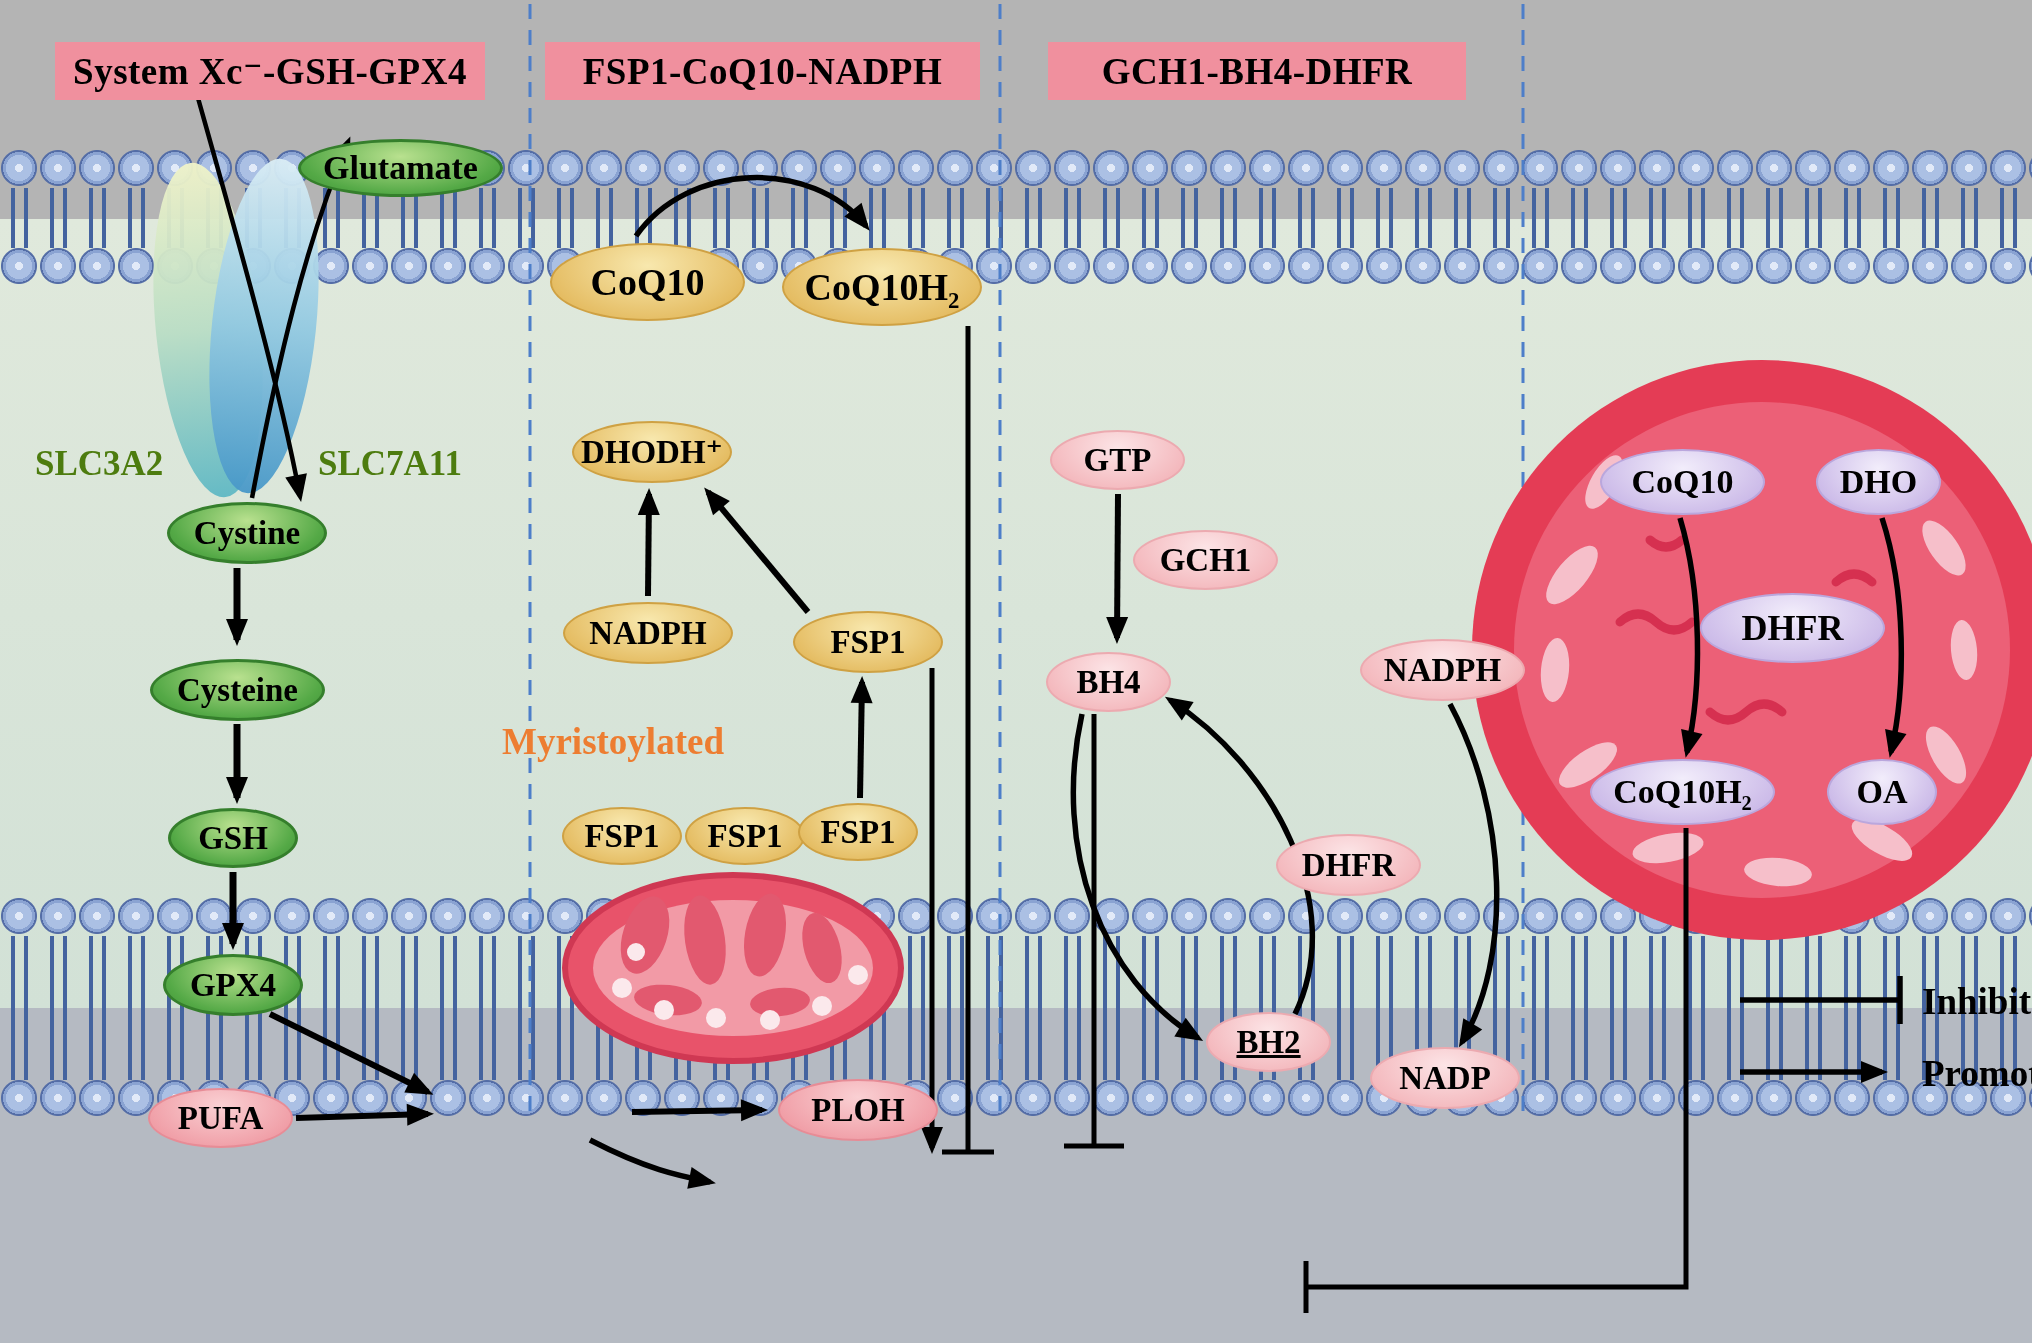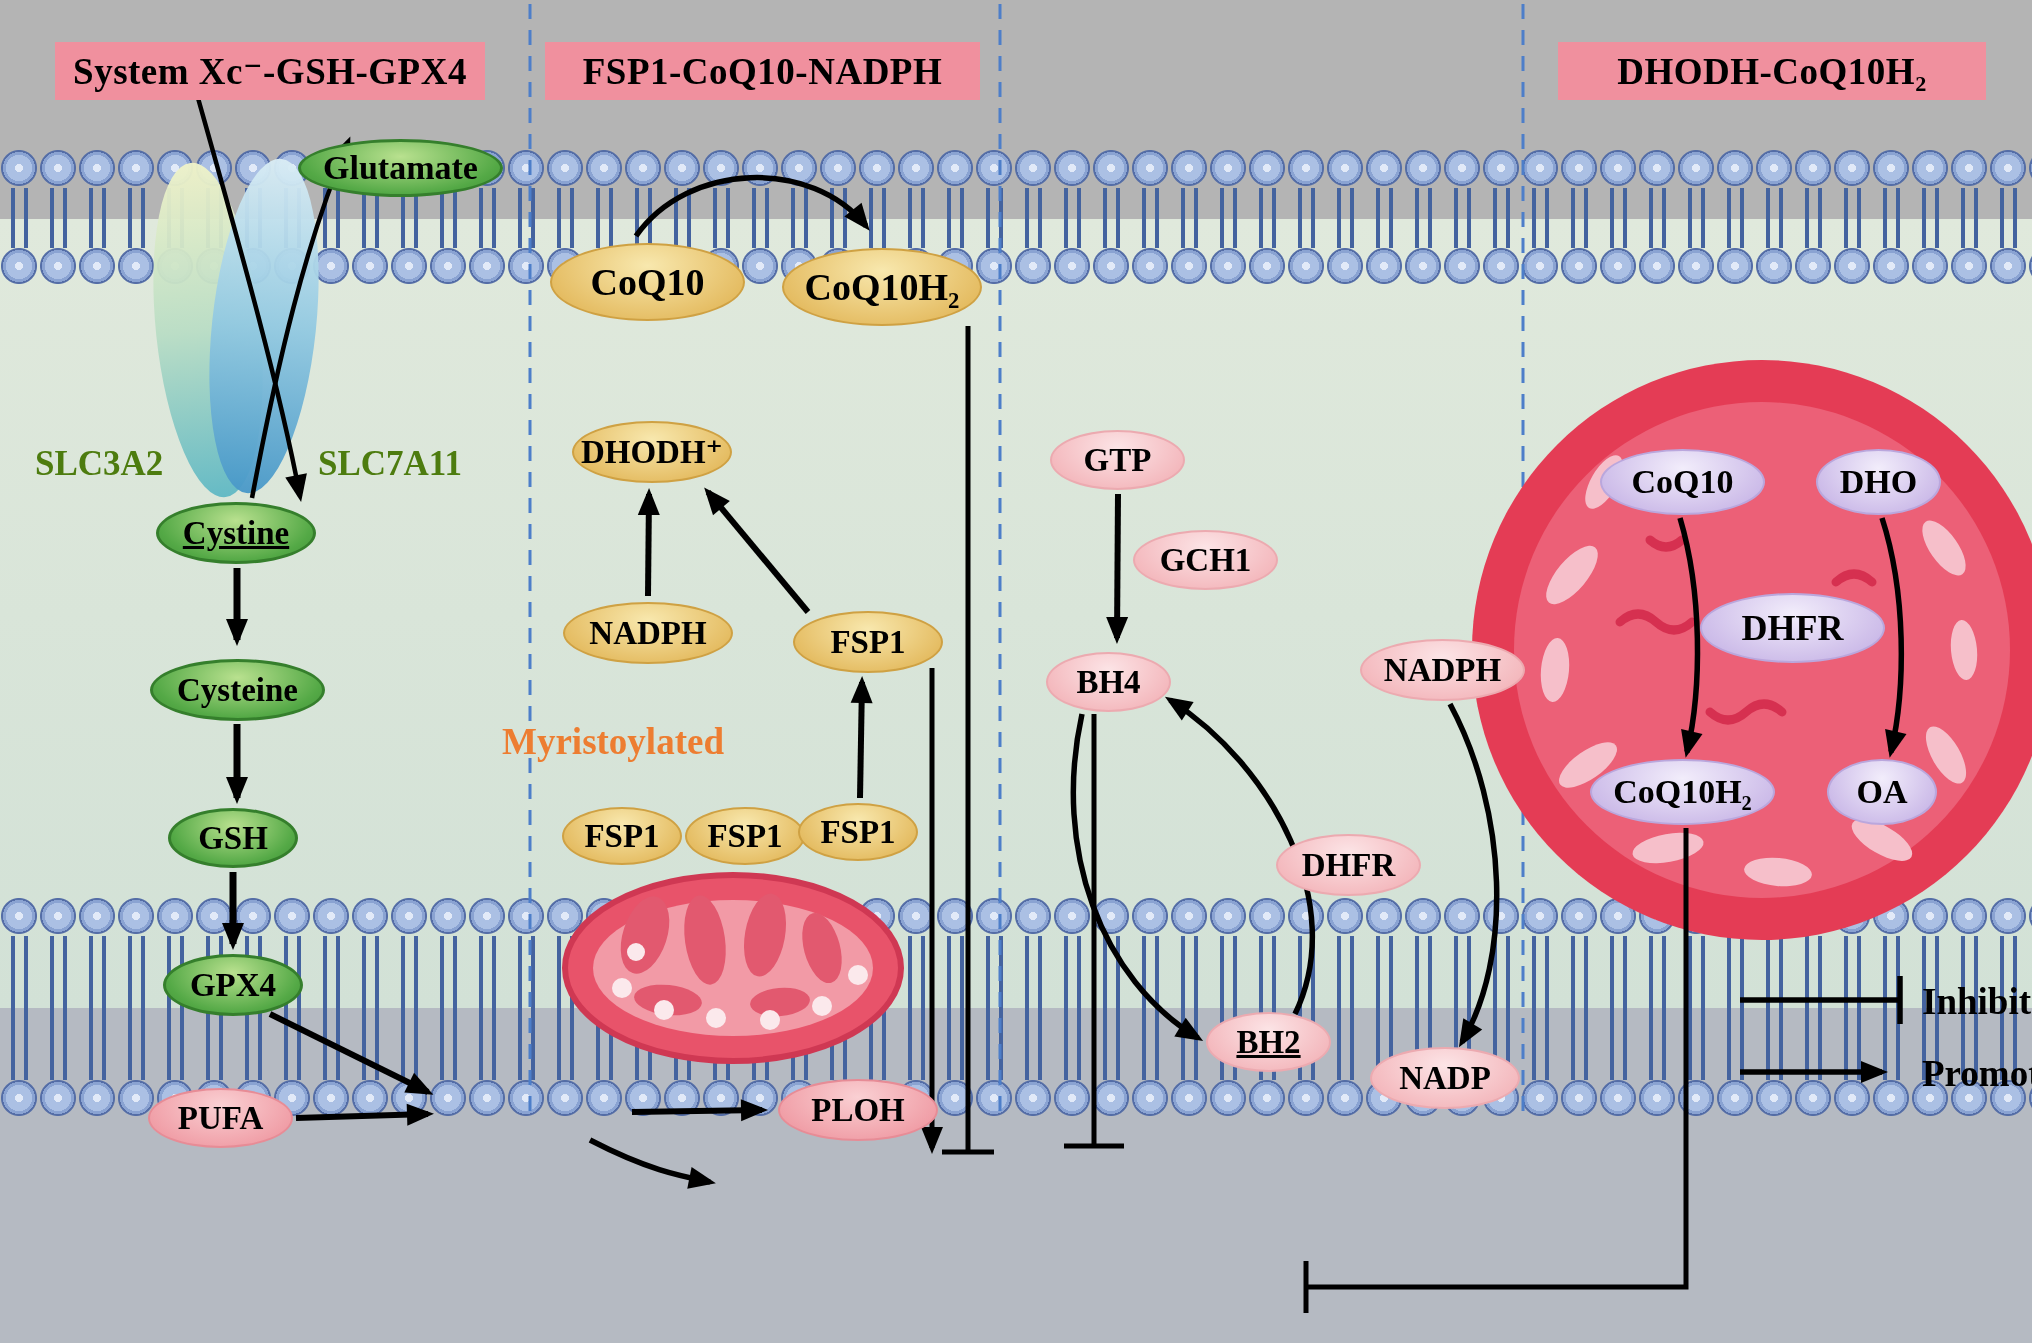--- a/index.html
+++ b/index.html
@@ -184,26 +184,26 @@
       <g>
         <path d="M 1740 1000 L 1900 1000" stroke-width="5.5"></path>
         <path d="M 1900 976 L 1900 1024" stroke-width="5.5"></path>
       </g>
       <path d="M 1740 1072 L 1882 1072" stroke-width="5.5" marker-end="url(#ah)"></path>
     </g>
   </svg>
 
   <div class="hdr" style="left:55px;   top:42px; width:430px;text-align:center;">System Xc⁻-GSH-GPX4</div>
   <div class="hdr" style="left:545px;  top:42px; width:435px;">FSP1-CoQ10-NADPH</div>
-  <div class="hdr" style="left:1558px; top:42px; width:428px;">DHODH-CoQ10H₂</div>
+  <div class="hdr" style="left:1048px; top:42px; width:418px;">GCH1-BH4-DHFR</div>
 
   <div class="node green" style="left:298px; top:139px; width:205px; height:58px; font-size:34px;">Glutamate</div>
   <div class="plain-label" style="left:35px;  top:444px; width:175px; text-align:left;">SLC3A2</div>
   <div class="plain-label" style="left:318px; top:444px; width:190px; text-align:left;">SLC7A11</div>
-  <div class="node green" style="left:156px; top:502px; width:160px; height:62px;text-decoration:underline;">Cystine</div>
+  <div class="node green" style="left:167px; top:502px; width:160px; height:62px;">Cystine</div>
   <div class="node green" style="left:150px; top:659px; width:175px; height:62px;">Cysteine</div>
   <div class="node green" style="left:168px; top:808px; width:130px; height:60px;">GSH</div>
   <div class="node green" style="left:163px; top:954px; width:140px; height:62px;">GPX4</div>
   <div class="node rose" style="left:148px; top:1088px; width:145px; height:60px;">PUFA</div>
   <div class="node rose" style="left:778px; top:1079px; width:160px; height:62px;">PLOH</div>
 
   <div class="node gold" style="left:550px; top:243px; width:195px; height:78px; font-size:38px;">CoQ10</div>
   <div class="node gold" style="left:782px; top:248px; width:200px; height:78px; font-size:38px;">CoQ10H₂</div>
   <div class="node gold" style="left:572px; top:421px; width:160px; height:62px;">DHODH⁺</div>
   <div class="node gold" style="left:563px; top:602px; width:170px; height:62px;">NADPH</div>

